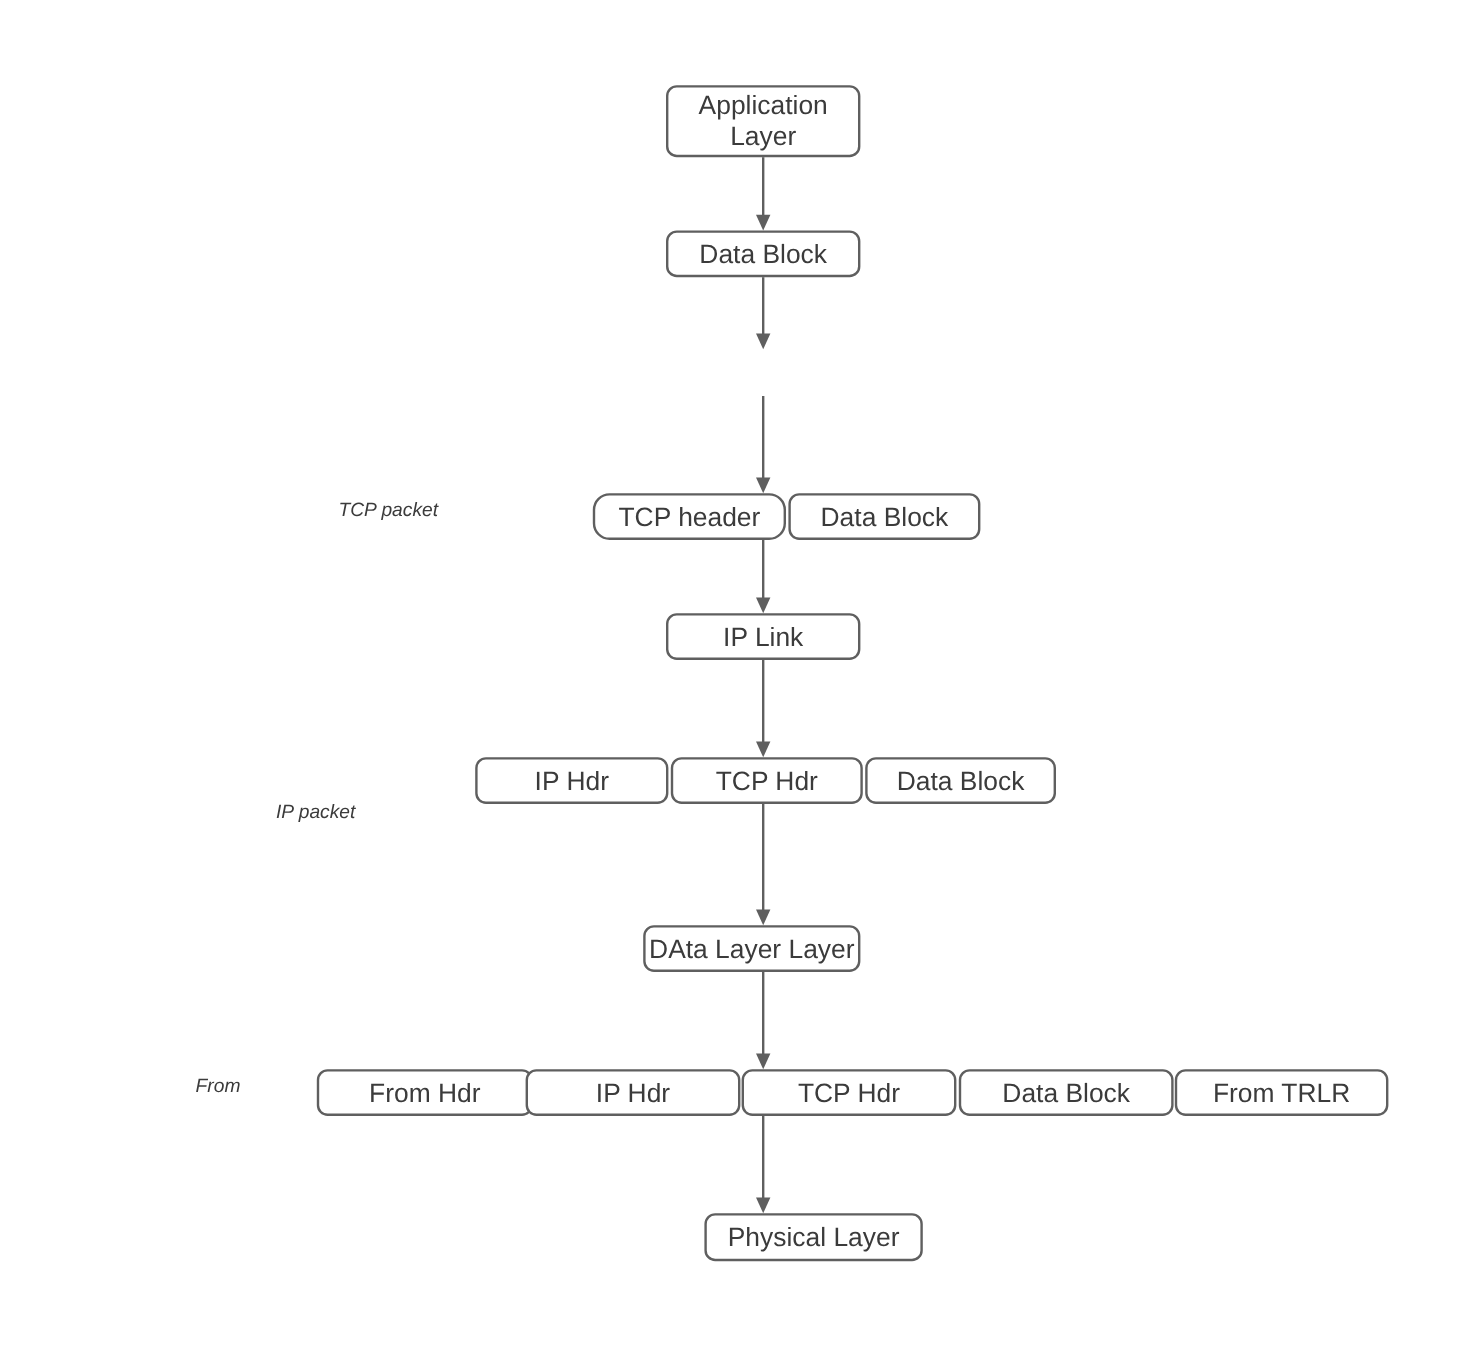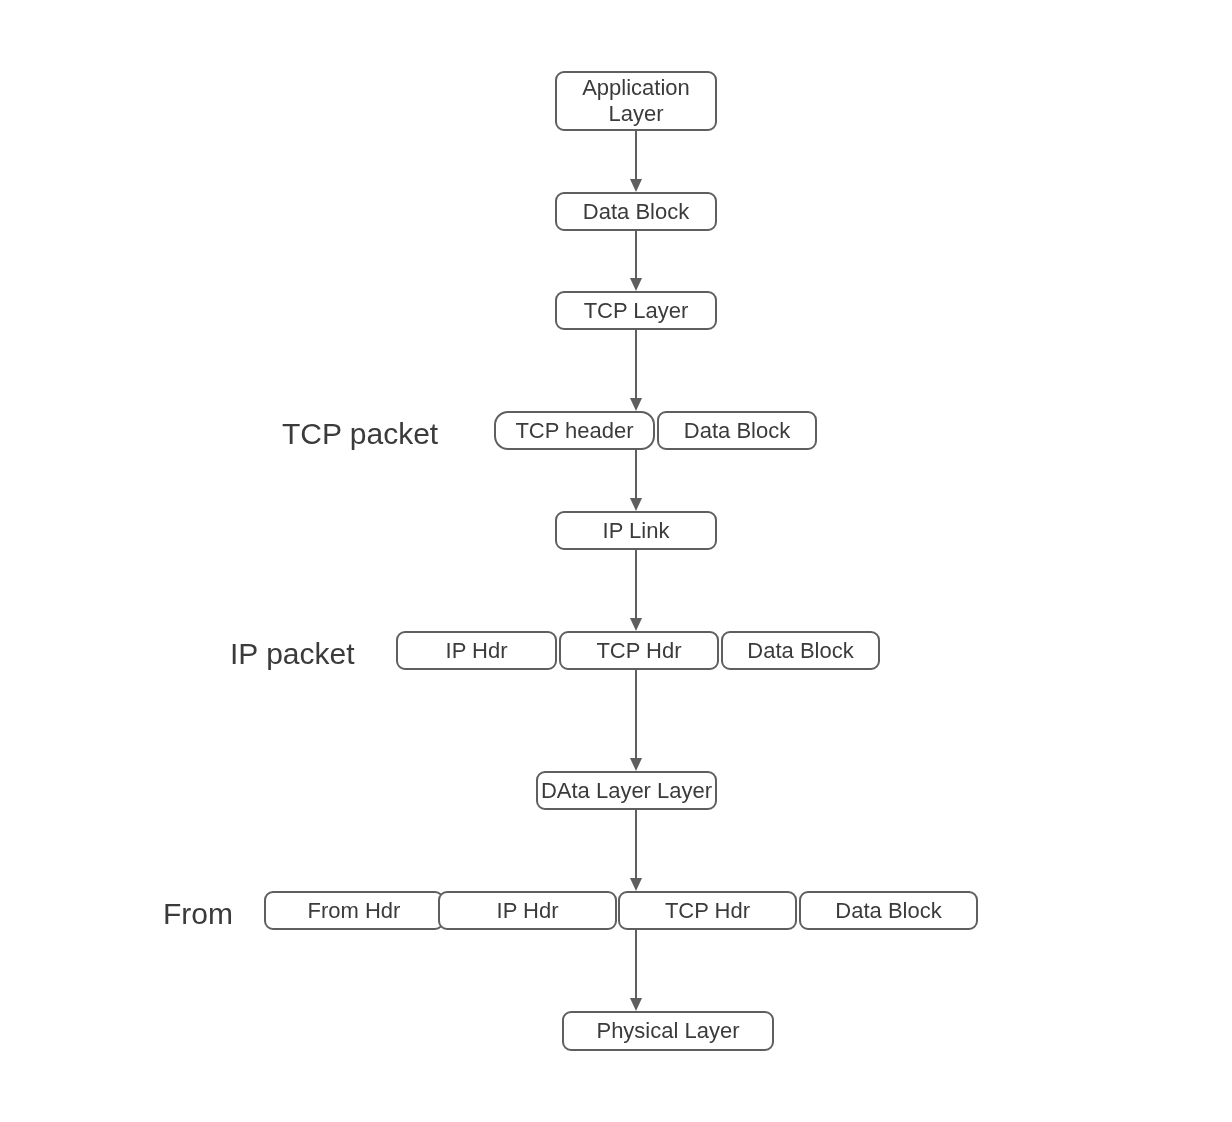--- a/index.html
+++ b/index.html
@@ -28,23 +28,24 @@
     display:flex;
     align-items:center;
     justify-content:center;
     text-align:center;
     font-size:22px;
     line-height:26px;
     color:var(--text-color);
   }
   .row-label{
     position:absolute;
-    font-size:30px;
+    font-size:16px;
     color:var(--text-color);
     white-space:nowrap;
+    font-style:italic;
   }
   .arrow{
     position:absolute;
     width:14px;
   }
   .arrow::before{
     content:"";
     position:absolute;
     left:5px;
     top:0;
@@ -66,42 +67,42 @@
 </style>
 </head>
 <body>
 
 <div class="canvas">
 
   <div class="node" style="left:555px;top:71px;width:162px;height:60px;">Application Layer</div>
 
   <div class="node" style="left:555px;top:192px;width:162px;height:39px;">Data Block</div>
 
-  <div class="node" style="left:555px;top:291px;width:162px;height:39px;">TCP Layer</div>
 
   <div class="row-label" style="left:282px;top:417px;">TCP packet</div>
   <div class="node" style="left:494px;top:411px;width:161px;height:39px;border-radius:14px;">TCP header</div>
   <div class="node" style="left:657px;top:411px;width:160px;height:39px;">Data Block</div>
 
   <div class="node" style="left:555px;top:511px;width:162px;height:39px;">IP Link</div>
 
-  <div class="row-label" style="left:230px;top:637px;">IP packet</div>
+  <div class="row-label" style="left:230px;top:669px;">IP packet</div>
   <div class="node" style="left:396px;top:631px;width:161px;height:39px;">IP Hdr</div>
   <div class="node" style="left:559px;top:631px;width:160px;height:39px;">TCP Hdr</div>
   <div class="node" style="left:721px;top:631px;width:159px;height:39px;">Data Block</div>
 
   <div class="node" style="left:536px;top:771px;width:181px;height:39px;">DAta Layer Layer</div>
 
   <div class="row-label" style="left:163px;top:897px;">From</div>
   <div class="node" style="left:264px;top:891px;width:180px;height:39px;">From Hdr</div>
   <div class="node" style="left:438px;top:891px;width:179px;height:39px;">IP Hdr</div>
   <div class="node" style="left:618px;top:891px;width:179px;height:39px;">TCP Hdr</div>
   <div class="node" style="left:799px;top:891px;width:179px;height:39px;">Data Block</div>
+  <div class="node" style="left:979px;top:891px;width:178px;height:39px;">From TRLR</div>
 
-  <div class="node" style="left:562px;top:1011px;width:212px;height:40px;">Physical Layer</div>
+  <div class="node" style="left:587px;top:1011px;width:182px;height:40px;">Physical Layer</div>
 
   <div class="arrow" style="left:630px;top:131px;height:61px;"></div>
   <div class="arrow" style="left:630px;top:231px;height:60px;"></div>
   <div class="arrow" style="left:630px;top:330px;height:81px;"></div>
   <div class="arrow" style="left:630px;top:450px;height:61px;"></div>
   <div class="arrow" style="left:630px;top:550px;height:81px;"></div>
   <div class="arrow" style="left:630px;top:670px;height:101px;"></div>
   <div class="arrow" style="left:630px;top:810px;height:81px;"></div>
   <div class="arrow" style="left:630px;top:930px;height:81px;"></div>
 

